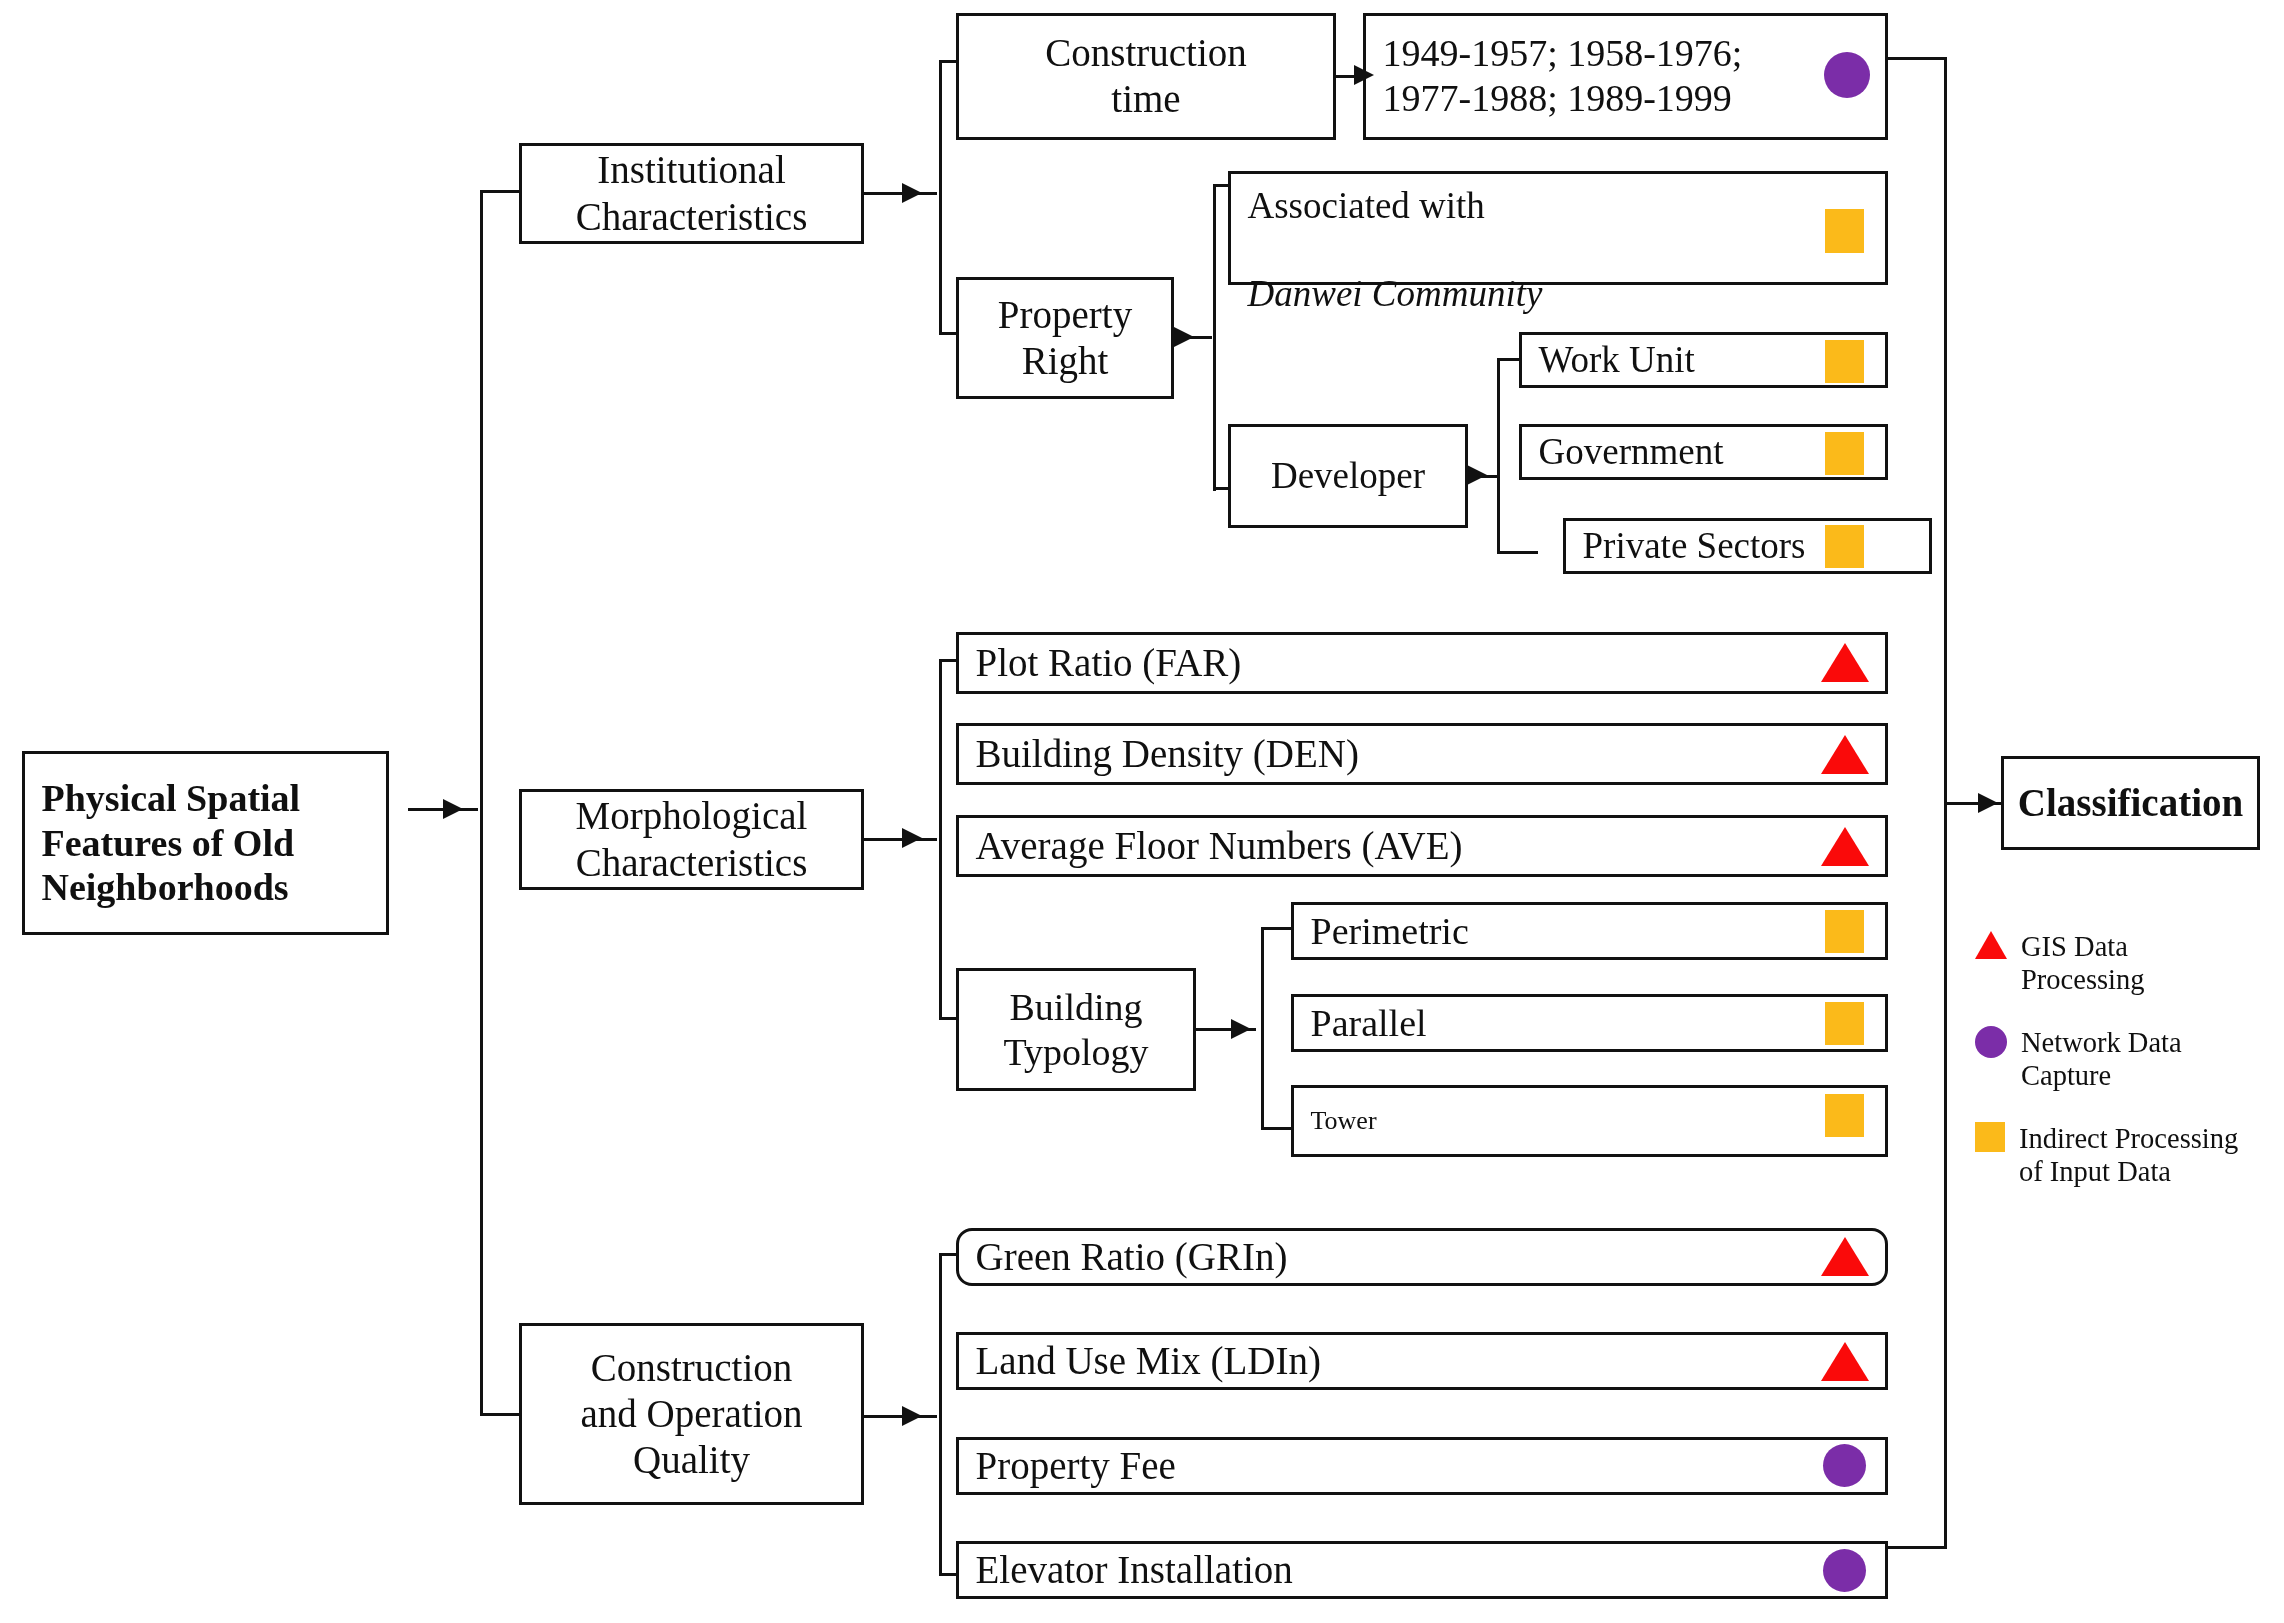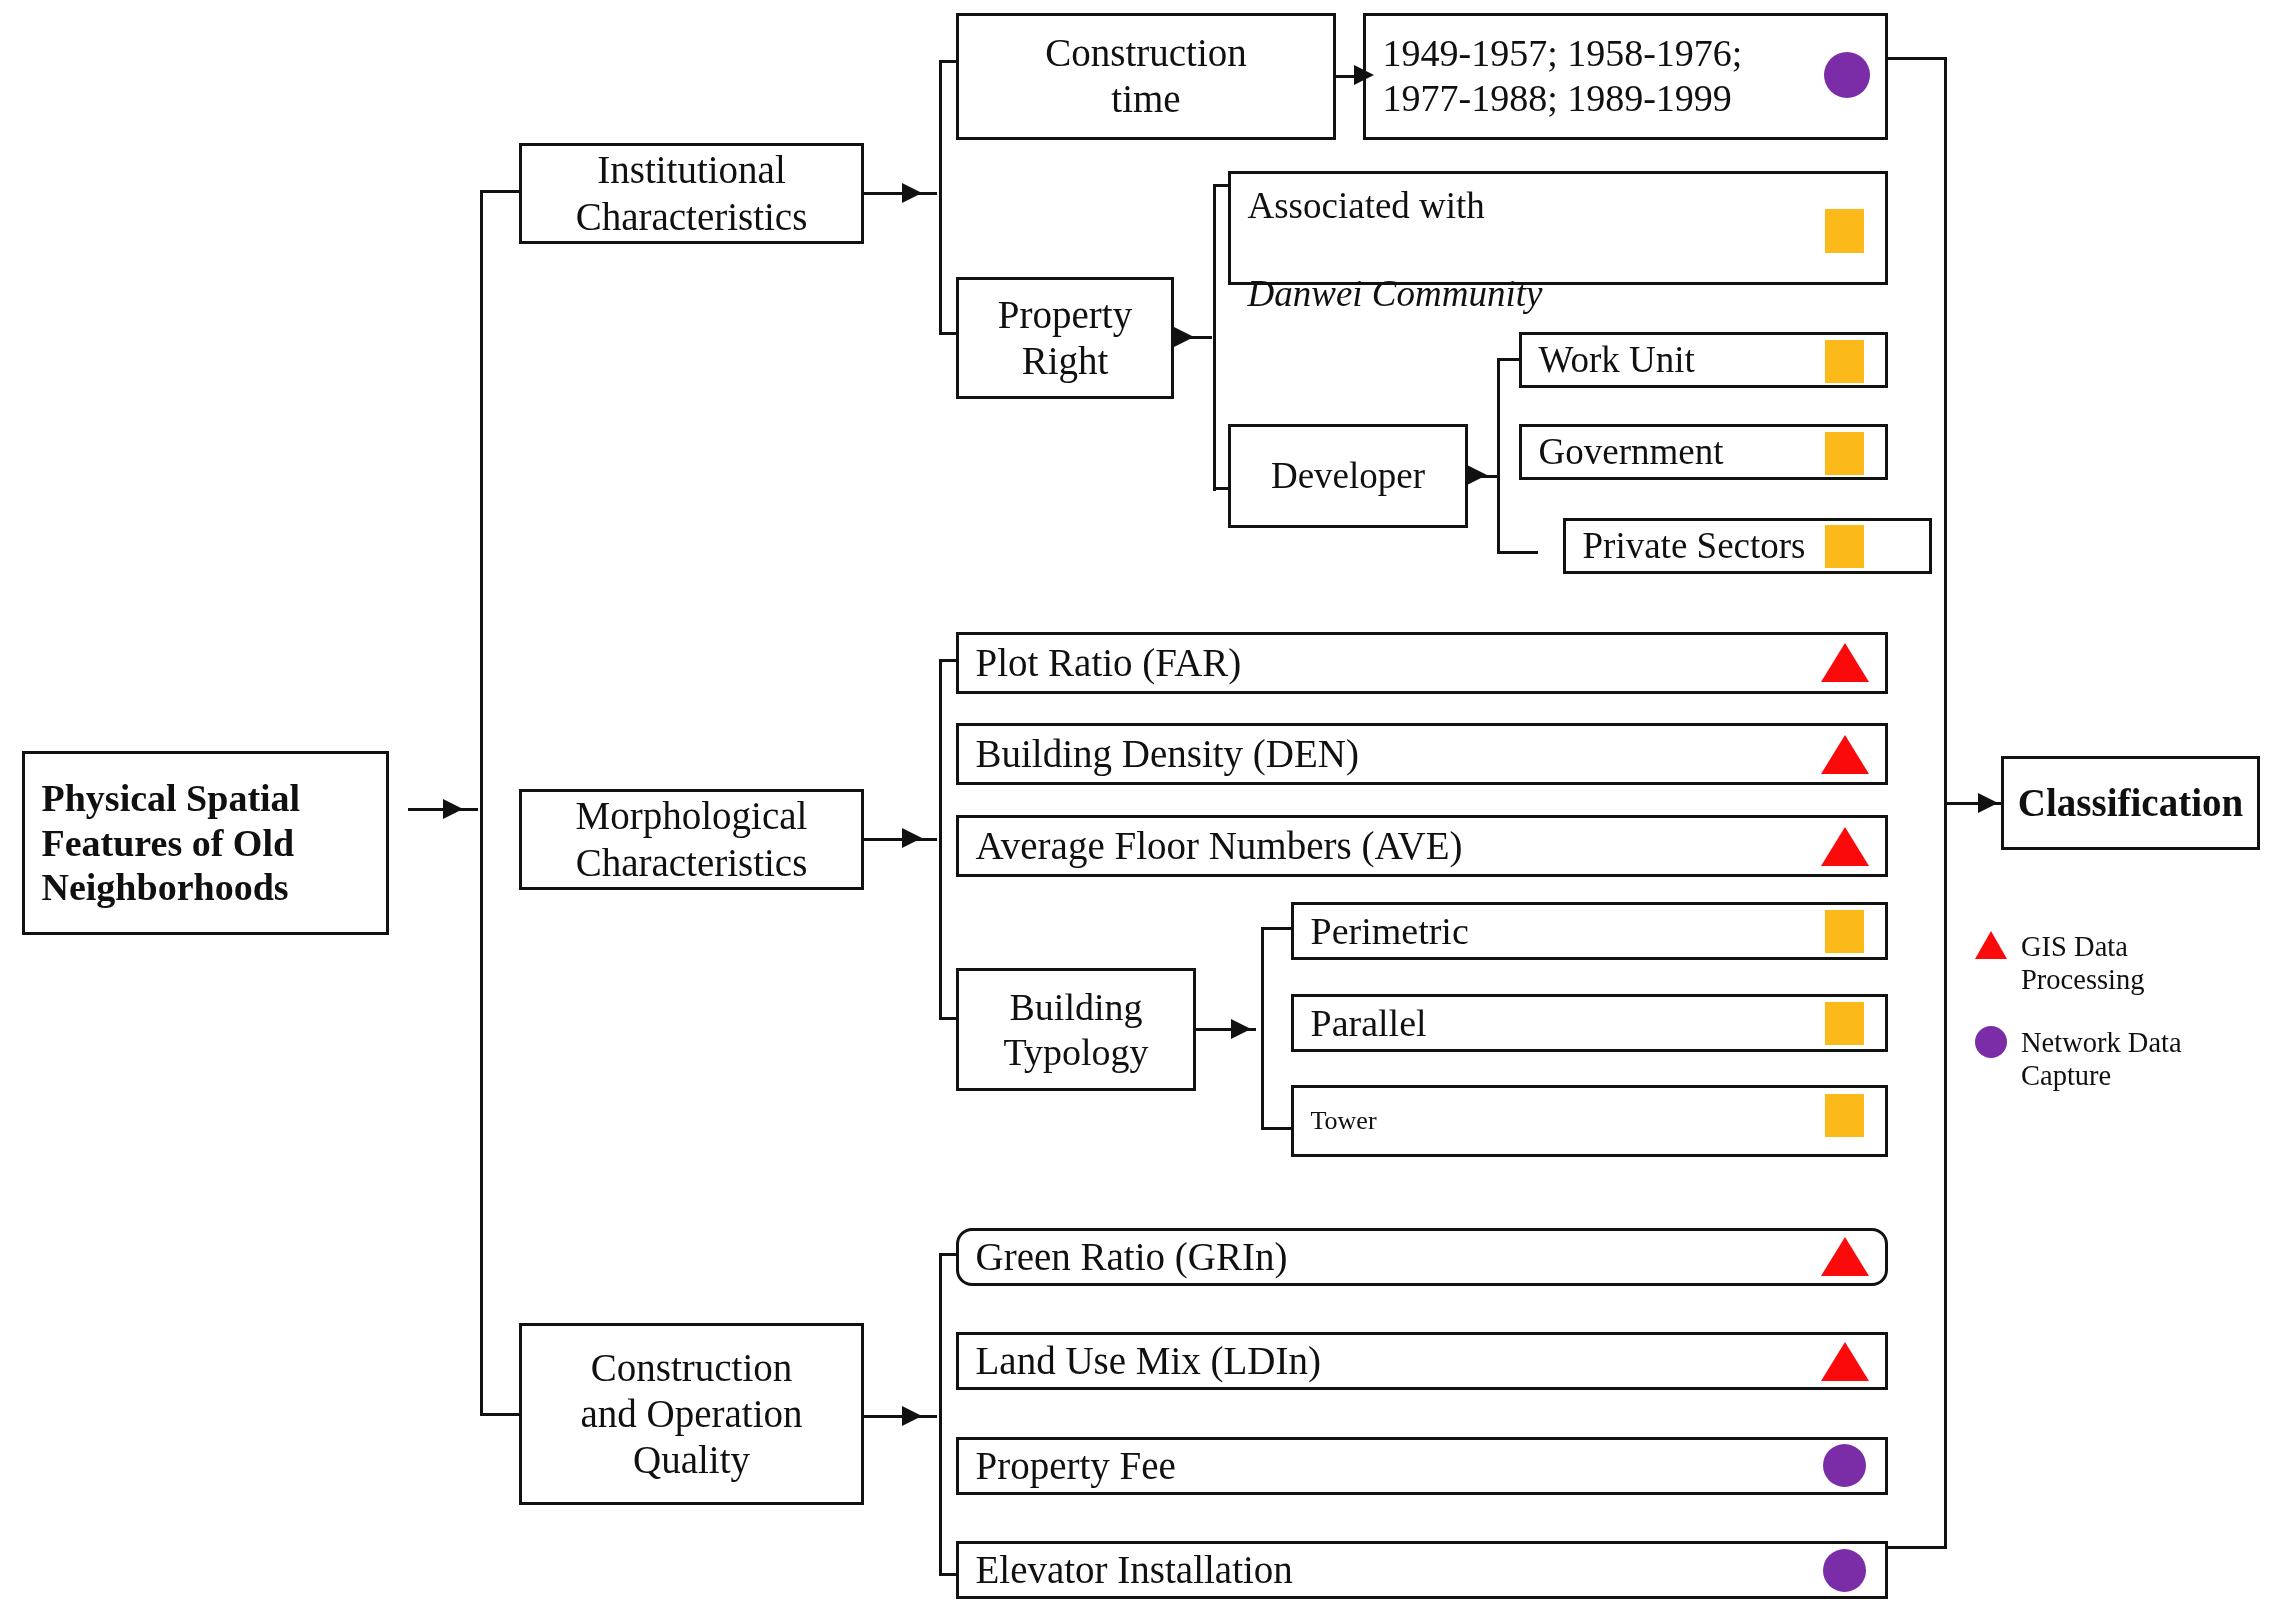--- a/index.html
+++ b/index.html
@@ -272,17 +272,22 @@
       <span class="lg-lab" style="font-size:28.5px;">GIS Data
 Processing</span>
     </div>
 
     <div class="lg-row" style="left:0px;top:96px;width:297px;">
       <span class="lg-ico" style="width:32px;height:32px;background:#7b2da8;border-radius:50%;"></span>
       <span class="lg-lab" style="font-size:28.5px;">Network Data
 Capture</span>
     </div>
 
+    <div class="lg-row" style="left:0px;top:192px;width:297px;">
+      <span class="lg-ico" style="width:30px;height:30px;background:#fbba1a;"></span>
+      <span class="lg-lab" style="font-size:28.5px;">Indirect Processing
+of Input Data</span>
+    </div>
 
   </div>
 
 </div>
 
 
 </body></html>

